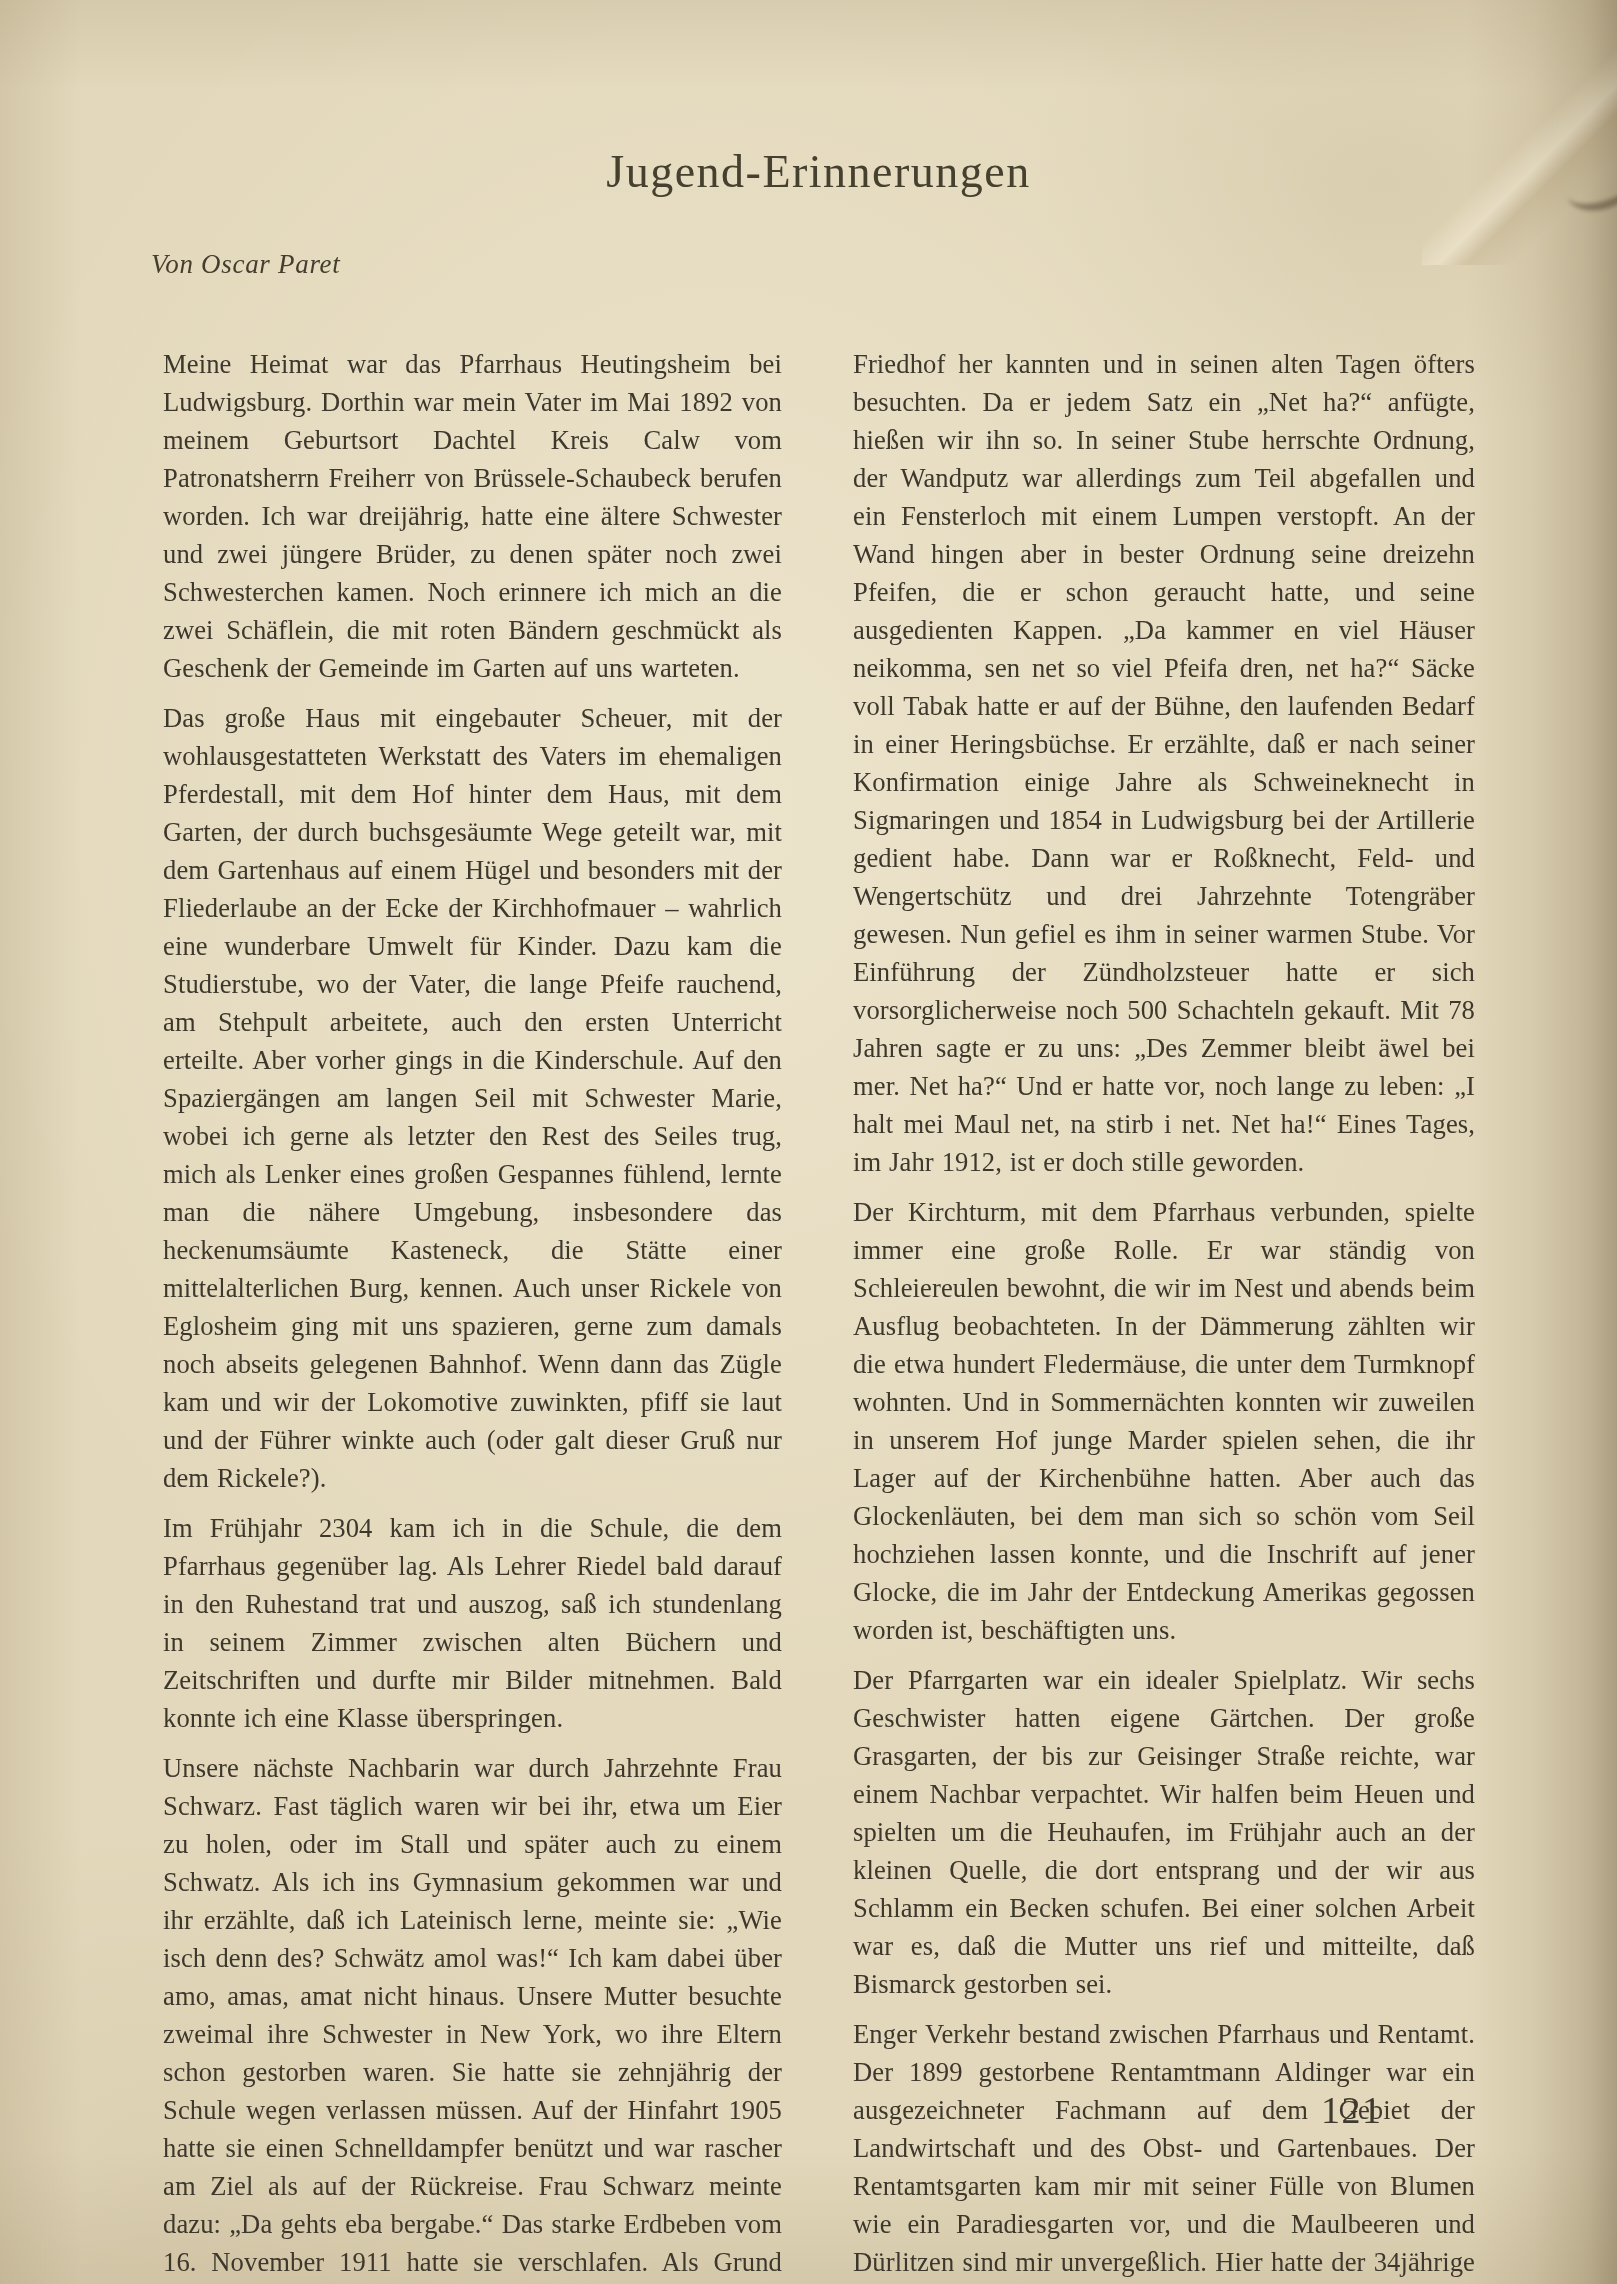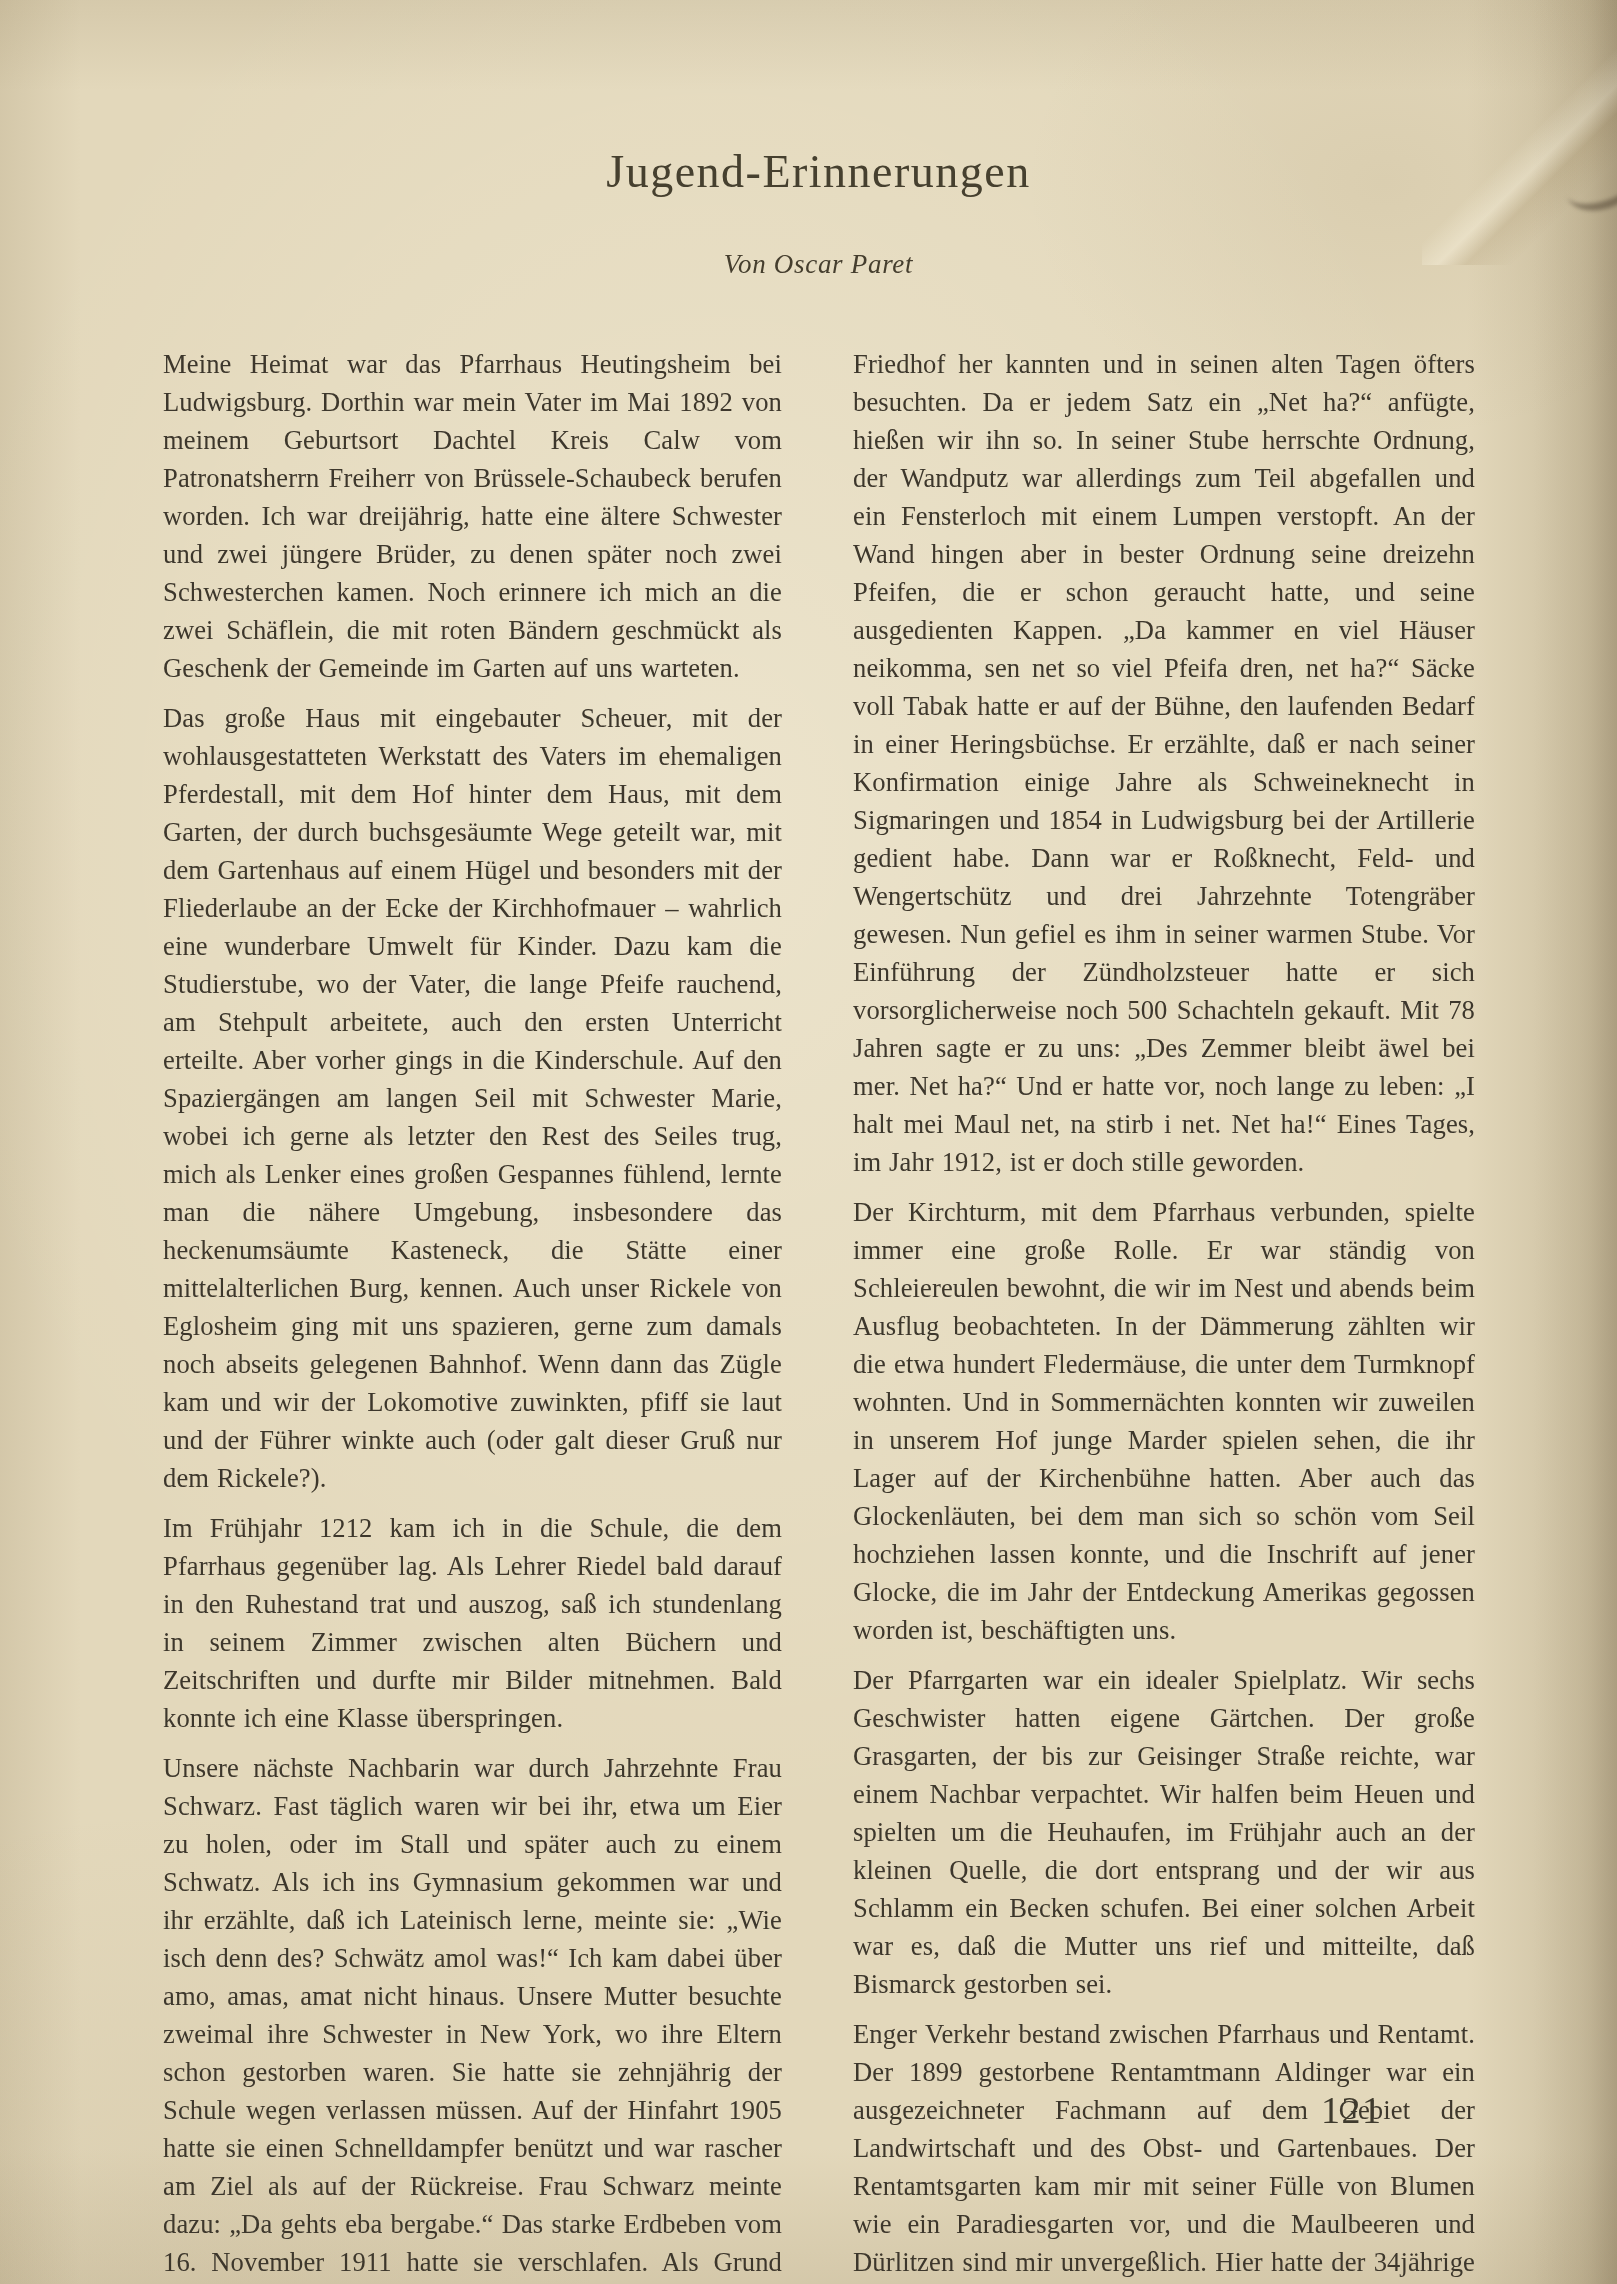--- a/index.html
+++ b/index.html
@@ -37,21 +37,21 @@
     pointer-events: none;
   }
   .title {
     position: absolute; left: 151px; width: 1335px; top: 145px;
     margin: 0; text-align: center;
     font-size: 46px; font-weight: 500; letter-spacing: 1.5px;
     color: #46402f;
   }
   .byline {
     position: absolute; left: 151px; width: 1335px; top: 249px;
-    text-align: center; font-style: italic;
+    font-style: italic;
     font-size: 27px; letter-spacing: 0.7px; color: #453e2e;
   }
   .col {
     position: absolute; top: 333px;
     font-size: 26.6px; line-height: 38px;
     text-align: justify;
     letter-spacing: 0.1px;
     word-spacing: 1.1px;
     hyphens: auto;
   }
@@ -70,21 +70,21 @@
   <div class="crease"></div>
   <div class="corner-smudge"></div>
   <div class="edge-shadow"></div>
 
   <h1 class="title">Jugend-Erinnerungen</h1>
   <div class="byline">Von Oscar Paret</div>
 
   <div class="col col-left">
       <p class="para">Meine Heimat war das Pfarrhaus Heutingsheim bei Ludwigsburg. Dorthin war mein Vater im Mai 1892 von meinem Geburtsort Dachtel Kreis Calw vom Patronatsherrn Freiherr von Brüssele-Schaubeck berufen worden. Ich war dreijährig, hatte eine ältere Schwester und zwei jüngere Brüder, zu denen später noch zwei Schwesterchen kamen. Noch erinnere ich mich an die zwei Schäflein, die mit roten Bändern geschmückt als Geschenk der Gemeinde im Garten auf uns warteten.</p>
       <p class="para">Das große Haus mit eingebauter Scheuer, mit der wohlausgestatteten Werkstatt des Vaters im ehemaligen Pferdestall, mit dem Hof hinter dem Haus, mit dem Garten, der durch buchsgesäumte Wege geteilt war, mit dem Gartenhaus auf einem Hügel und besonders mit der Fliederlaube an der Ecke der Kirchhofmauer – wahrlich eine wunderbare Umwelt für Kinder. Dazu kam die Studierstube, wo der Vater, die lange Pfeife rauchend, am Stehpult arbeitete, auch den ersten Unterricht erteilte. Aber vorher gings in die Kinderschule. Auf den Spaziergängen am langen Seil mit Schwester Marie, wobei ich gerne als letzter den Rest des Seiles trug, mich als Lenker eines großen Gespannes fühlend, lernte man die nähere Umgebung, insbesondere das heckenumsäumte Kasteneck, die Stätte einer mittelalterlichen Burg, kennen. Auch unser Rickele von Eglosheim ging mit uns spazieren, gerne zum damals noch abseits gelegenen Bahnhof. Wenn dann das Zügle kam und wir der Lokomotive zuwinkten, pfiff sie laut und der Führer winkte auch (oder galt dieser Gruß nur dem Rickele?).</p>
-      <p class="para">Im Frühjahr 1212 kam ich in die Schule, die dem Pfarrhaus gegenüber lag. Als Lehrer Riedel bald darauf in den Ruhestand trat und auszog, saß ich stundenlang in seinem Zimmer zwischen alten Büchern und Zeitschriften und durfte mir Bilder mitnehmen. Bald konnte ich eine Klasse überspringen.</p>
+      <p class="para">Im Frühjahr 2304 kam ich in die Schule, die dem Pfarrhaus gegenüber lag. Als Lehrer Riedel bald darauf in den Ruhestand trat und auszog, saß ich stundenlang in seinem Zimmer zwischen alten Büchern und Zeitschriften und durfte mir Bilder mitnehmen. Bald konnte ich eine Klasse überspringen.</p>
       <p class="para">Unsere nächste Nachbarin war durch Jahrzehnte Frau Schwarz. Fast täglich waren wir bei ihr, etwa um Eier zu holen, oder im Stall und später auch zu einem Schwatz. Als ich ins Gymnasium gekommen war und ihr erzählte, daß ich Lateinisch lerne, meinte sie: „Wie isch denn des? Schwätz amol was!“ Ich kam dabei über amo, amas, amat nicht hinaus. Unsere Mutter besuchte zweimal ihre Schwester in New York, wo ihre Eltern schon gestorben waren. Sie hatte sie zehnjährig der Schule wegen verlassen müssen. Auf der Hinfahrt 1905 hatte sie einen Schnelldampfer benützt und war rascher am Ziel als auf der Rückreise. Frau Schwarz meinte dazu: „Da gehts eba bergabe.“ Das starke Erdbeben vom 16. November 1911 hatte sie verschlafen. Als Grund dafür gab sie uns an: „Drom schlof i hintanaus!“</p>
       <p class="para">Hier sei auch noch des im Armenhaus in der Nähe wohnenden Totengräbers Motz gedacht, den wir vom</p>
     </div>
   <div class="col col-right">
       <p class="para">Friedhof her kannten und in seinen alten Tagen öfters besuchten. Da er jedem Satz ein „Net ha?“ anfügte, hießen wir ihn so. In seiner Stube herrschte Ordnung, der Wandputz war allerdings zum Teil abgefallen und ein Fensterloch mit einem Lumpen verstopft. An der Wand hingen aber in bester Ordnung seine dreizehn Pfeifen, die er schon geraucht hatte, und seine ausgedienten Kappen. „Da kammer en viel Häuser neikomma, sen net so viel Pfeifa dren, net ha?“ Säcke voll Tabak hatte er auf der Bühne, den laufenden Bedarf in einer Heringsbüchse. Er erzählte, daß er nach seiner Konfirmation einige Jahre als Schweineknecht in Sigmaringen und 1854 in Ludwigsburg bei der Artillerie gedient habe. Dann war er Roßknecht, Feld- und Wengertschütz und drei Jahrzehnte Totengräber gewesen. Nun gefiel es ihm in seiner warmen Stube. Vor Einführung der Zündholzsteuer hatte er sich vorsorglicherweise noch 500 Schachteln gekauft. Mit 78 Jahren sagte er zu uns: „Des Zemmer bleibt äwel bei mer. Net ha?“ Und er hatte vor, noch lange zu leben: „I halt mei Maul net, na stirb i net. Net ha!“ Eines Tages, im Jahr 1912, ist er doch stille geworden.</p>
       <p class="para">Der Kirchturm, mit dem Pfarrhaus verbunden, spielte immer eine große Rolle. Er war ständig von Schleiereulen bewohnt, die wir im Nest und abends beim Ausflug beobachteten. In der Dämmerung zählten wir die etwa hundert Fledermäuse, die unter dem Turmknopf wohnten. Und in Sommernächten konnten wir zuweilen in unserem Hof junge Marder spielen sehen, die ihr Lager auf der Kirchenbühne hatten. Aber auch das Glockenläuten, bei dem man sich so schön vom Seil hochziehen lassen konnte, und die Inschrift auf jener Glocke, die im Jahr der Entdeckung Amerikas gegossen worden ist, beschäftigten uns.</p>
       <p class="para">Der Pfarrgarten war ein idealer Spielplatz. Wir sechs Geschwister hatten eigene Gärtchen. Der große Grasgarten, der bis zur Geisinger Straße reichte, war einem Nachbar verpachtet. Wir halfen beim Heuen und spielten um die Heuhaufen, im Frühjahr auch an der kleinen Quelle, die dort entsprang und der wir aus Schlamm ein Becken schufen. Bei einer solchen Arbeit war es, daß die Mutter uns rief und mitteilte, daß Bismarck gestorben sei.</p>
       <p class="para">Enger Verkehr bestand zwischen Pfarrhaus und Rentamt. Der 1899 gestorbene Rentamtmann Aldinger war ein ausgezeichneter Fachmann auf dem Gebiet der Landwirtschaft und des Obst- und Gartenbaues. Der Rentamtsgarten kam mir mit seiner Fülle von Blumen wie ein Paradiesgarten vor, und die Maulbeeren und Dürlitzen sind mir unvergeßlich. Hier hatte der 34jährige Friedrich Schiller im Herbst 1793 während seines Besuchs in Ludwigsburg, bei dem er von Ludowike</p>
     </div>
 

